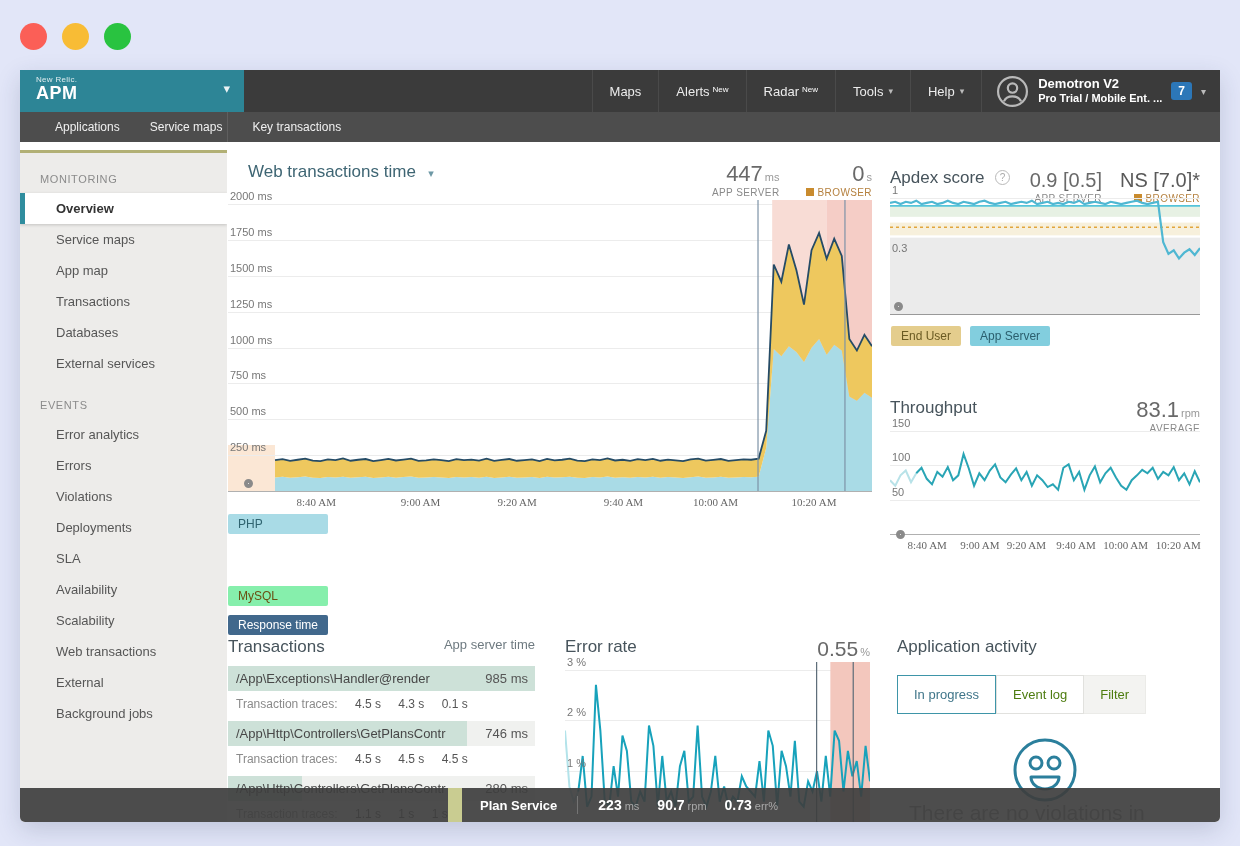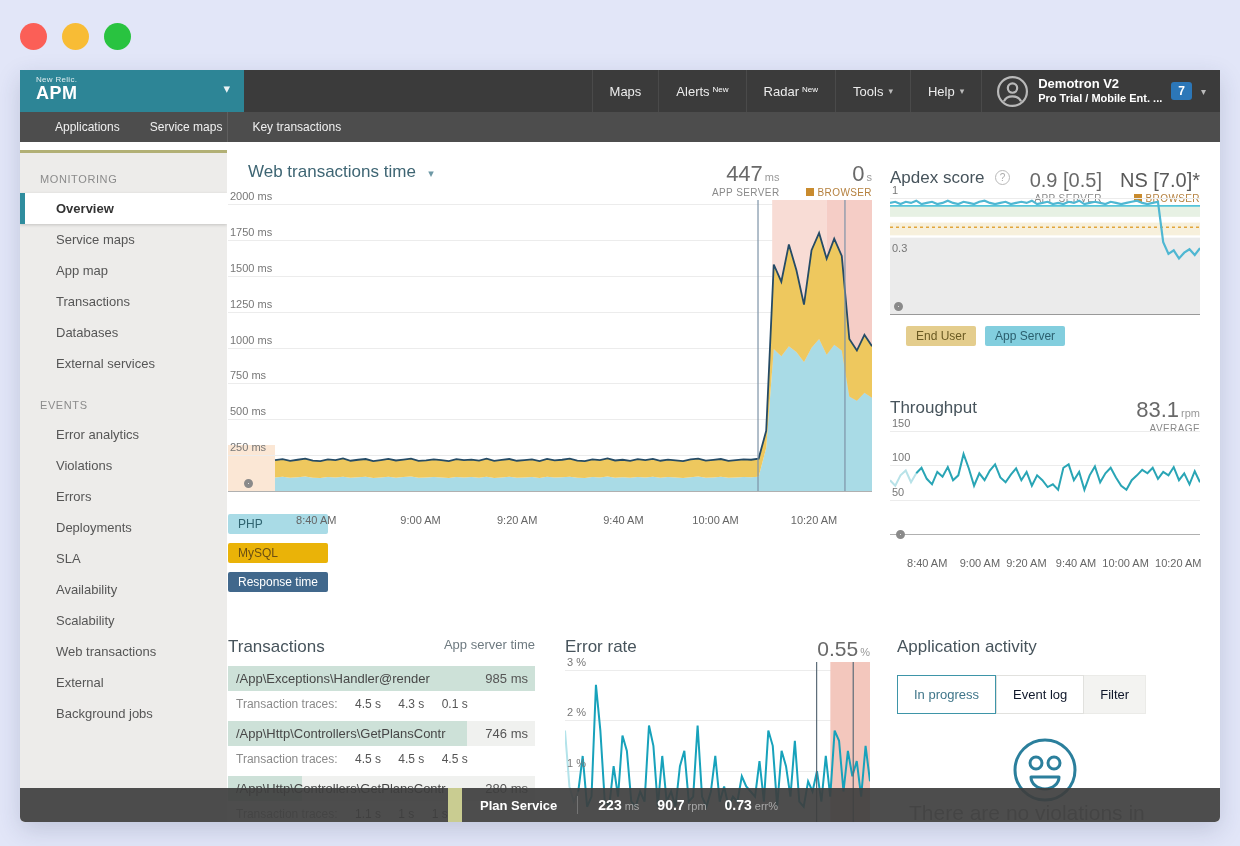--- a/index.html
+++ b/index.html
@@ -63,46 +63,46 @@
   .metric-unit { font-size:11px; color:#999; margin-left:2px; }
   .metric-label { font-size:10px; color:#8a8a8a; letter-spacing:.4px; margin-top:1px; }
   .metric-label.orange { color:#b5813f; }
   .swatch { display:inline-block; width:8px; height:8px; background:#c98b2e; margin-right:4px; }
 
   
   .plot { position:absolute; }
   .plot.axised { border-bottom:1px solid #b0b0b0; }
   .gridline { position:absolute; left:0; right:0; height:1px; background:#ececec; z-index:0; }
   .ylabel { position:absolute; left:2px; transform:translateY(-115%); font-size:11px; color:#777; z-index:3; white-space:nowrap; }
-  .xlabel { position:absolute; top:100%; margin-top:23px; transform:translateX(-50%); font-size:11px; color:#666; z-index:3; white-space:nowrap; }
+  .xlabel { position:absolute; top:100%; margin-top:5px; transform:translateX(-50%); font-size:11px; color:#666; z-index:3; white-space:nowrap;font-family:Liberation Serif, serif; }
   .chart-svg { position:absolute; inset:0; width:100%; height:100%; z-index:1; }
   .handle { position:absolute; width:9px; height:9px; border:4px solid #8a8a8a; background:#fff; border-radius:50%; z-index:4; }
   .prewindow { position:absolute; left:0; bottom:0; width:7.3%; height:46px; background:#fbe7d5; z-index:0; }
 
   .legend { position:absolute; display:flex; gap:9px; }
   .chip { font-size:12px; padding:3px 10px; border-radius:2px; cursor:pointer; }
   .chip-php { background:#a9dbe6; color:#2f6470; }
-  .chip-mysql { background:#eab308; color:#6a4f13; }
+  .chip-mysql { background:#86efac; color:#6a4f13;margin-top:43px; }
   .chip-resp { background:#41688c; color:#fff; }
   .chip-enduser { background:#e4cd8d; color:#6a5a22; }
   .chip-appserver { background:#82cede; color:#2b5f6e; }
 
   
   .thead-right { font-size:13px; color:#6e7a80; }
   .trow { position:relative; height:25px; background:#f0f1ef; overflow:hidden; }
   .tbar { position:absolute; left:0; top:0; bottom:0; background:#cde1d8; }
   .tname { position:absolute; left:8px; top:0; line-height:25px; font-size:13px; color:#474747; z-index:1;
            max-width:230px; white-space:nowrap; overflow:hidden; }
   .ttime { position:absolute; right:7px; top:0; line-height:25px; font-size:13px; color:#555; z-index:1; }
   .traces { font-size:12px; color:#8a8a8a; padding:6px 0 10px 8px; }
   .traces b { font-weight:normal; color:#555; margin-left:14px; }
 
   
   .tabs { display:inline-flex; background:#f3f3f1; border:1px solid #ebebe8; }
-  .tab { font-size:13px; padding:11px 16px; color:#0f172a; cursor:pointer; }
+  .tab { font-size:13px; padding:11px 16px; color:#4d7c0f; cursor:pointer; }
   .tab.active { background:#fff; border:1px solid #3e95a8; color:#3f7589; margin:-1px 0 -1px -1px; }
   .tab.boxed { background:#fff; border:1px solid #e1e1de; margin:-1px 0; }
   .smiley { position:absolute; z-index:2; }
   .empty-msg { position:absolute; font-size:21px; color:#8f8f8f; white-space:nowrap; z-index:5; }
 
   
   .statusbar { position:absolute; left:0; bottom:0; width:100%; height:34px; background:rgba(62,62,62,.92);
                z-index:50; display:flex; align-items:center; }
   .sb-spacer { width:428px; flex:none; }
   .sb-stripe { width:14px; height:34px; background:#c9cc91; flex:none; }
@@ -173,22 +173,22 @@
   <div class="sidebar">
     <div class="side-header">MONITORING</div>
     <div class="side-item active">Overview</div>
     <div class="side-item">Service maps</div>
     <div class="side-item">App map</div>
     <div class="side-item">Transactions</div>
     <div class="side-item">Databases</div>
     <div class="side-item">External services</div>
     <div class="side-header">EVENTS</div>
     <div class="side-item">Error analytics</div>
+    <div class="side-item">Errors</div>
     <div class="side-item">Violations</div>
-    <div class="side-item">Errors</div>
     <div class="side-item">Deployments</div>
     <div class="side-item">SLA</div>
     <div class="side-item">Availability</div>
     <div class="side-item">Scalability</div>
     <div class="side-item">Web transactions</div>
     <div class="side-item">External</div>
     <div class="side-item">Background jobs</div>
   </div>
 
   <div class="main">
@@ -277,21 +277,21 @@
           <span class="ylabel" style="top: 50.9804%;">0.3</span>
           <svg viewBox="0 0 100 100" preserveAspectRatio="none" class="chart-svg">
             <rect x="0" width="100" y="8.333333333333329" height="9.313725490196092" fill="#e7f1e4"></rect>
             <rect x="0" width="100" y="22.549019607843135" height="10.784313725490193" fill="#f7f0dc"></rect>
             <rect x="0" width="100" y="35.294117647058826" height="64.70588235294117" fill="#ebebeb"></rect>
             <line x1="0" x2="100" y1="8.333333333333329" y2="8.333333333333329" stroke="#54c4da" stroke-width="1.6" vector-effect="non-scaling-stroke"></line>
             <line x1="0" x2="100" y1="26.47058823529413" y2="26.47058823529413" stroke="#e2a53c" stroke-width="1.3" vector-effect="non-scaling-stroke" stroke-dasharray="3 3"></line>
             <path d="M0,5.882352941176478 L1.694915254237288,4.901960784313729 L3.389830508474576,6.862745098039227 L5.084745762711864,4.901960784313729 L6.779661016949152,5.882352941176478 L8.474576271186441,3.921568627450995 L10.169491525423728,6.862745098039227 L11.864406779661017,5.882352941176478 L13.559322033898304,4.901960784313729 L15.254237288135593,6.862745098039227 L16.949152542372882,5.882352941176478 L18.64406779661017,3.921568627450995 L20.338983050847457,5.882352941176478 L22.033898305084747,6.862745098039227 L23.728813559322035,4.901960784313729 L25.423728813559322,5.882352941176478 L27.11864406779661,6.862745098039227 L28.8135593220339,4.901960784313729 L30.508474576271187,3.921568627450995 L32.20338983050848,5.882352941176478 L33.898305084745765,6.862745098039227 L35.59322033898305,5.882352941176478 L37.28813559322034,4.901960784313729 L38.983050847457626,6.862745098039227 L40.67796610169491,5.882352941176478 L42.3728813559322,4.901960784313729 L44.067796610169495,5.882352941176478 L45.76271186440678,3.921568627450995 L47.45762711864407,6.862745098039227 L49.152542372881356,5.882352941176478 L50.847457627118644,4.901960784313729 L52.54237288135593,6.862745098039227 L54.23728813559322,5.882352941176478 L55.932203389830505,6.862745098039227 L57.6271186440678,4.901960784313729 L59.32203389830509,5.882352941176478 L61.016949152542374,3.921568627450995 L62.71186440677966,6.862745098039227 L64.40677966101696,5.882352941176478 L66.10169491525424,4.901960784313729 L67.79661016949153,5.882352941176478 L69.49152542372882,6.862745098039227 L71.1864406779661,4.901960784313729 L72.88135593220339,5.882352941176478 L74.57627118644068,6.862745098039227 L76.27118644067797,5.882352941176478 L77.96610169491525,4.901960784313729 L79.66101694915254,3.921568627450995 L81.35593220338983,5.882352941176478 L83.05084745762711,6.862745098039227 L84.7457627118644,5.882352941176478 L86.44067796610169,4.901960784313729 L88.13559322033899,39.21568627450981 L89.83050847457628,49.01960784313726 L91.52542372881356,46.07843137254901 L93.22033898305085,52.94117647058824 L94.91525423728814,48.0392156862745 L96.61016949152543,45.09803921568627 L98.30508474576271,50 L100,44.117647058823536" fill="none" stroke="#4fb7d2" stroke-width="2.2" vector-effect="non-scaling-stroke"></path>
           </svg>
         </div>
-      <div class="legend" style="left:16px; top:158px;border-radius:10px;">
+      <div class="legend" style="left:1px; top:158px;border-radius:10px;">
         <span class="chip chip-enduser">End User</span>
         <span class="chip chip-appserver">App Server</span>
       </div>
     </div>
 
     <div class="panel" id="p-thru" style="left:663px; top:256px; width:310px;">
       <div class="panel-head">
         <span class="panel-title">Throughput</span>
         <div class="metric">
           <div><span class="metric-val">83.1</span><span class="metric-unit">rpm</span></div>

